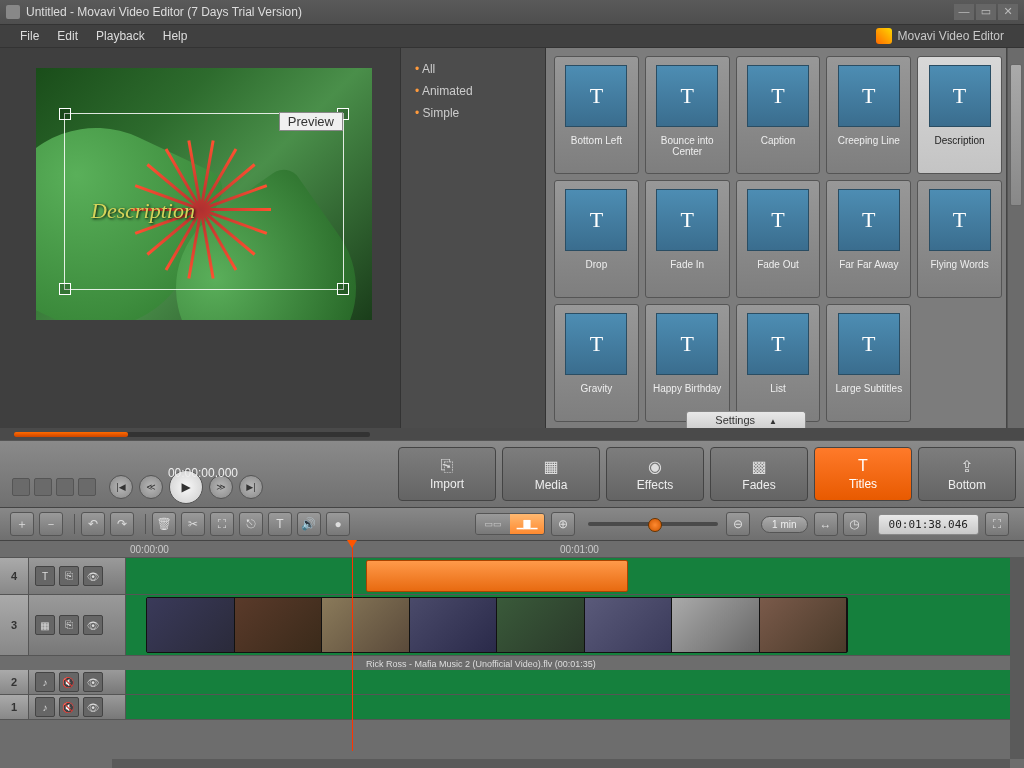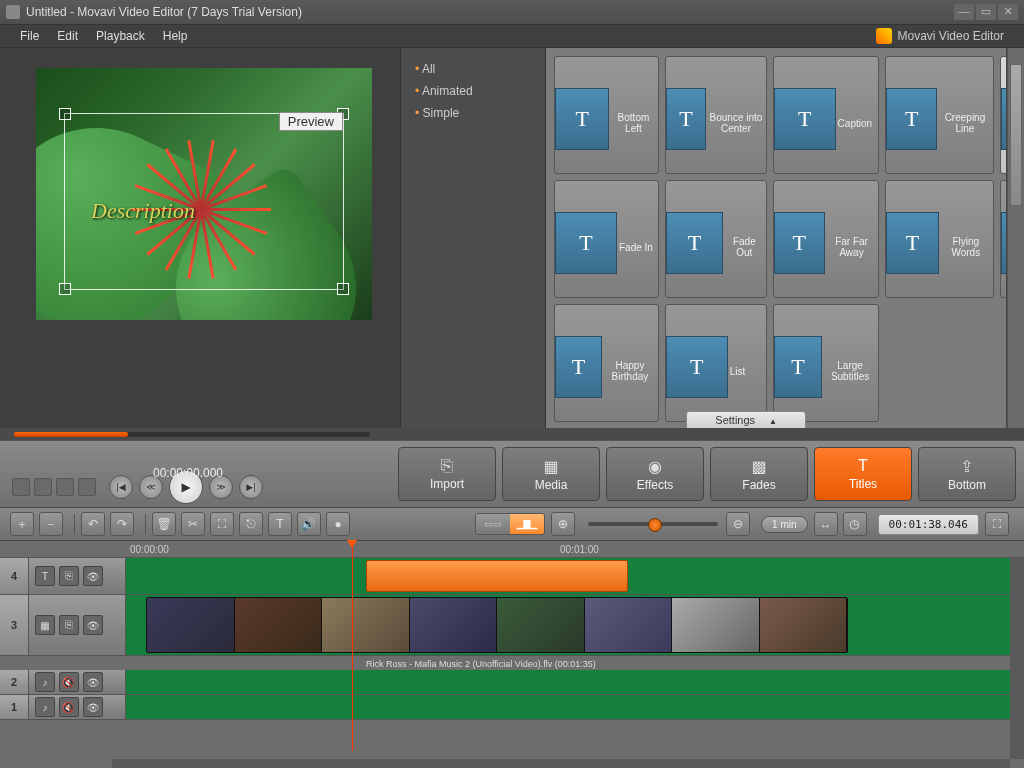--- a/index.html
+++ b/index.html
@@ -21,35 +21,35 @@
 .crop-box{position:absolute;border:1px solid rgba(255,255,255,.85);top:45px;left:28px;width:278px;height:175px}
 .handle{position:absolute;width:10px;height:10px;border:1px solid #fff;background:rgba(0,0,0,.2)}
 .crop-box .tl{top:-6px;left:-6px}.crop-box .tr{top:-6px;right:-6px}.crop-box .bl{bottom:-6px;left:-6px}.crop-box .br{bottom:-6px;right:-6px}
 .preview-label{position:absolute;top:44px;right:29px;background:#f0f0f0;color:#333;padding:1px 8px;font-size:13px;border:1px solid #888}
 .desc-label{position:absolute;top:130px;left:55px;color:#d4d45a;font-style:italic;font-size:22px;font-family:Georgia,serif;text-shadow:1px 1px 3px #000}
 .category-list{width:144px;background:#4c4c4c;border-left:1px solid #333;border-right:1px solid #333;padding-top:10px}
 .cat-item{padding:4px 10px 4px 14px;font-size:12px}
 .cat-item::before{content:"• ";color:#ff9a3c}
 .titles-grid{flex:1;background:#7c7c7c;padding:8px 4px 0 8px;position:relative;overflow:hidden;border-right:1px solid #444}
 .grid-inner{display:grid;grid-template-columns:repeat(5,1fr);gap:6px}
-.tcard{background:linear-gradient(#989898,#7e7e7e);border:1px solid #555;border-radius:3px;height:108px;display:flex;flex-direction:row;align-items:center;padding-top:8px}
+.tcard{background:linear-gradient(#989898,#7e7e7e);border:1px solid #555;border-radius:3px;height:108px;display:flex;flex-direction:column;align-items:center;padding-top:8px}
 .tcard.sel{background:linear-gradient(#d8d8d8,#c4c4c4)}
 .tcard .thumb{width:60px;height:60px;background:linear-gradient(#4d8db3,#3a6d8e);border:1px solid #2a4d63;display:flex;align-items:center;justify-content:center;color:#fff;font-family:Georgia,serif;font-size:22px}
 .tcard .thumb::after{content:"T"}
 .tcard .tlabel{margin-top:8px;font-size:10px;color:#eee;text-align:center;line-height:11px;padding:0 2px}
 .tcard.sel .tlabel{color:#222}
 .settings-tab{position:absolute;bottom:0;right:200px;background:linear-gradient(#e8e8e8,#d0d0d0);color:#333;padding:2px 28px;font-size:11px;border-radius:3px 3px 0 0;border:1px solid #888;border-bottom:none}
 .settings-tab::after{content:"▲";margin-left:14px;font-size:8px}
 .scrollbar-v{width:16px;background:#6b6b6b;border-left:1px solid #555}
 .scrollbar-v .thumb-sb{background:linear-gradient(#aaa,#888);height:140px;margin:16px 2px 0;border-radius:2px;border:1px solid #666}
 .seek-row{height:12px;background:#4a4a4a;display:flex;align-items:center;padding:0 14px 0 14px}
 .seek-track{height:5px;flex:1;background:#333;border-radius:2px;position:relative;margin-right:640px}
 .seek-fill{height:5px;width:32%;background:linear-gradient(#ff6a00,#cc4500);border-radius:2px}
 .playback-row{height:66px;background:linear-gradient(#8a8a8a,#707070);display:flex;align-items:center;padding:0 8px;border-top:1px solid #555;border-bottom:1px solid #444}
-.time-display{color:#eee;font-size:12px;width:100px;text-align:center;margin:12px 10px 24px 130px;position:absolute}
+.time-display{color:#eee;font-size:12px;width:100px;text-align:right;margin:12px 10px 24px 130px;position:absolute}
 .transport{display:flex;align-items:center;margin-left:4px}
 .small-tool{width:16px;height:16px;background:#6a6a6a;border:1px solid #555;margin-right:4px;border-radius:2px}
 .circ-btn{width:22px;height:22px;border-radius:50%;background:radial-gradient(#b8b8b8,#888);border:1px solid #555;margin:0 3px;display:flex;align-items:center;justify-content:center;color:#333;font-size:9px}
 .circ-btn.big{width:32px;height:32px;font-size:12px;background:radial-gradient(#f8f8f8,#ccc)}
 .mode-buttons{display:flex;margin-left:auto;gap:6px}
 .mode-btn{width:96px;height:52px;background:linear-gradient(#7d7d7d,#646464);border:1px solid #444;border-radius:4px;display:flex;flex-direction:column;align-items:center;justify-content:center;color:#eee;font-size:12px}
 .mode-btn.active{background:linear-gradient(#ff7a2a,#e85a00);color:#fff}
 .mode-btn .micon{font-size:16px;margin-bottom:2px;color:#ddd}
 .mode-btn.active .micon{color:#fff}
 .tools-row{height:32px;background:linear-gradient(#888,#6f6f6f);display:flex;align-items:center;padding:0 10px;border-bottom:1px solid #444}
@@ -169,20 +169,24 @@
       <div class="tcard">
           <div class="thumb"></div>
           <div class="tlabel">Creeping Line</div>
         </div>
       <div class="tcard sel">
           <div class="thumb"></div>
           <div class="tlabel">Description</div>
         </div>
       <div class="tcard">
           <div class="thumb"></div>
+          <div class="tlabel">Drop</div>
+        </div>
+      <div class="tcard">
+          <div class="thumb"></div>
           <div class="tlabel">Fade In</div>
         </div>
       <div class="tcard">
           <div class="thumb"></div>
           <div class="tlabel">Fade Out</div>
         </div>
       <div class="tcard">
           <div class="thumb"></div>
           <div class="tlabel">Far Far Away</div>
         </div>

